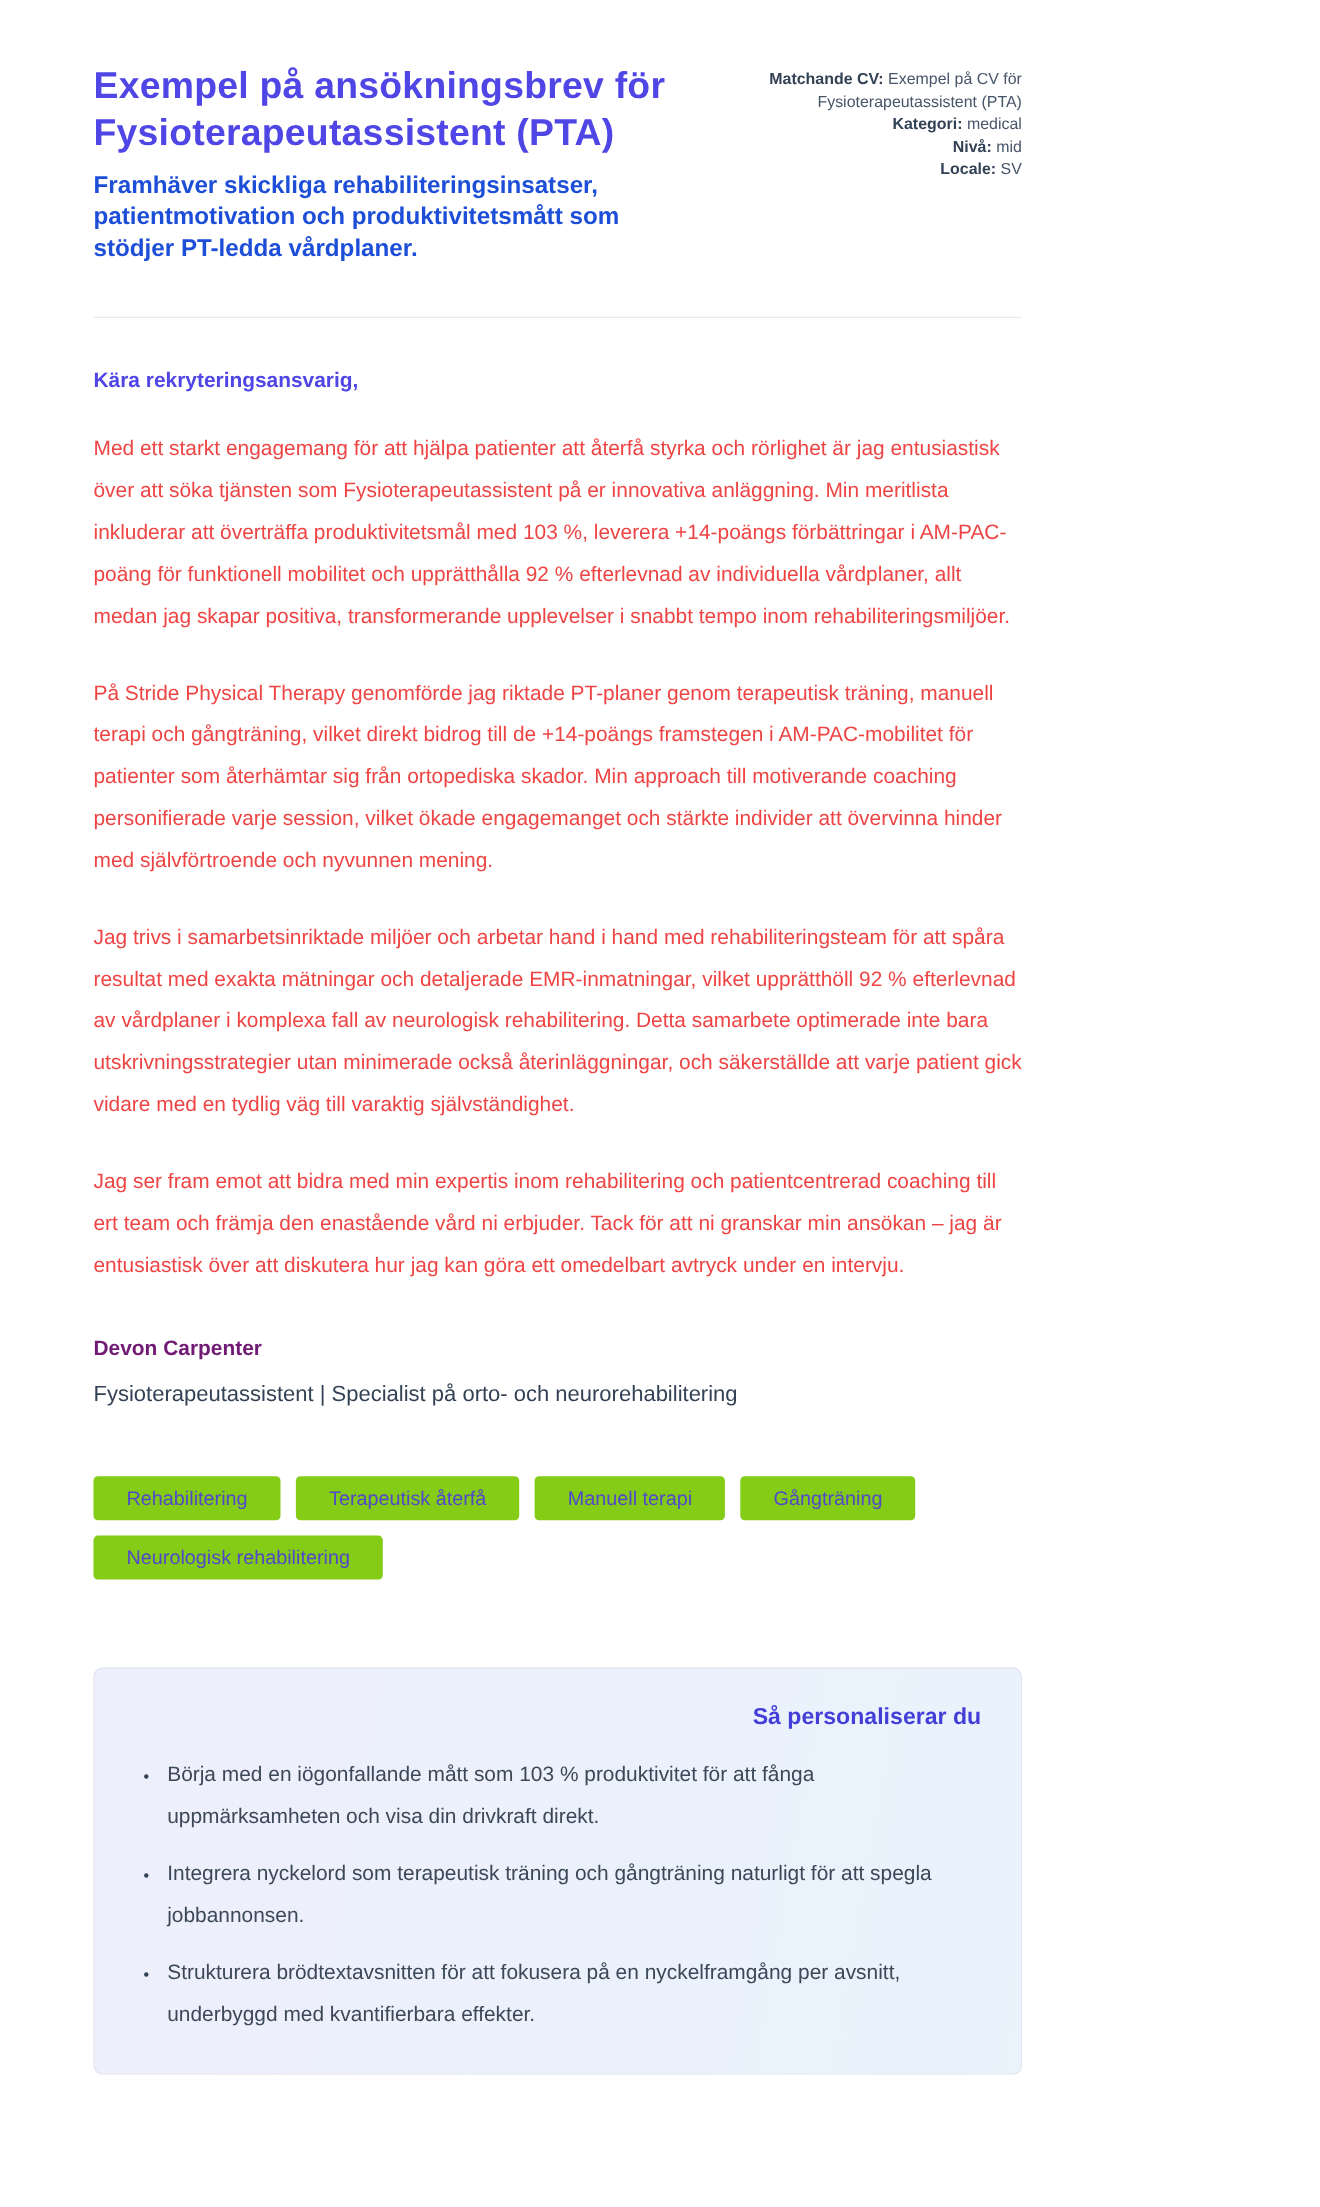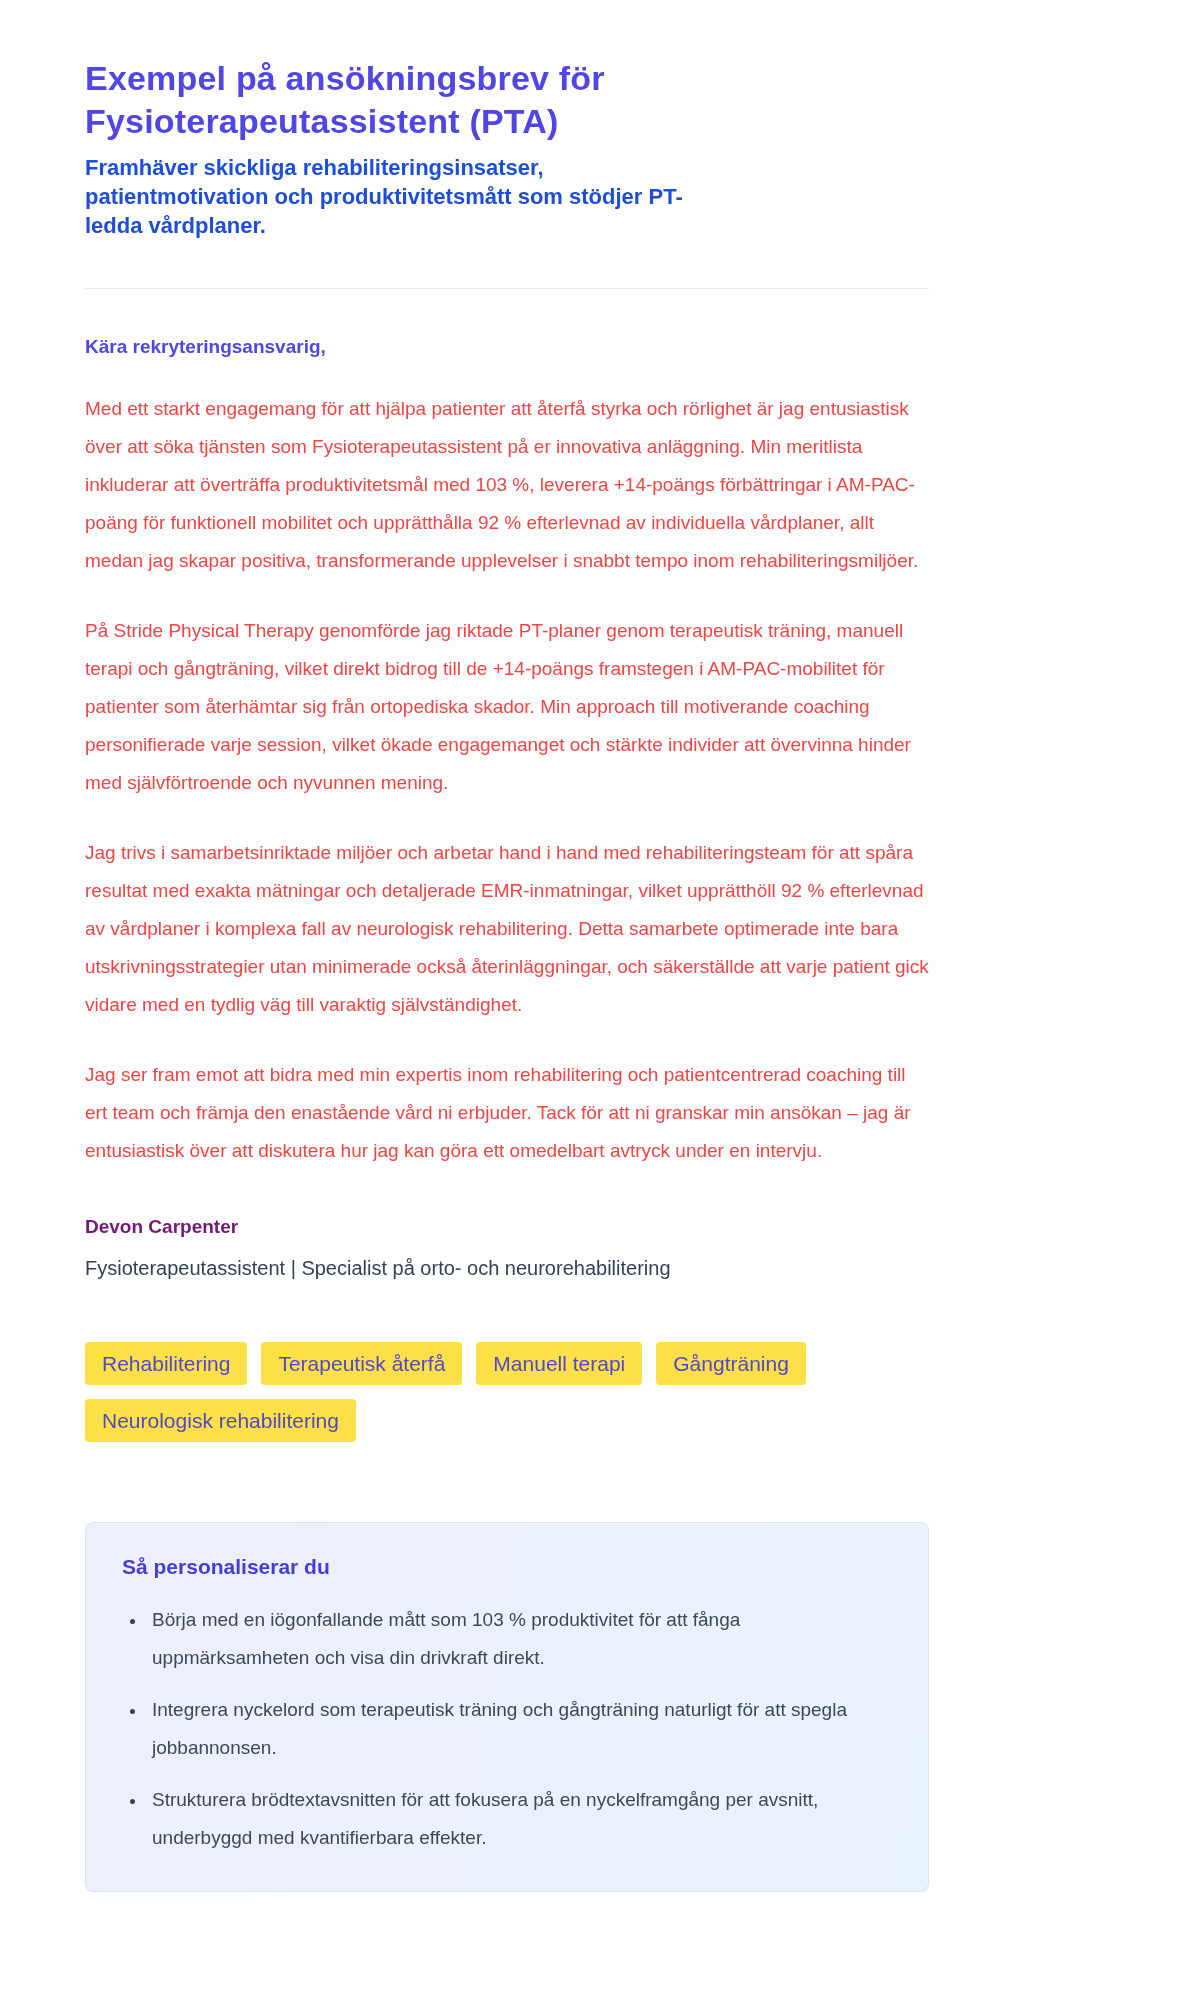--- a/index.html
+++ b/index.html
@@ -82,42 +82,43 @@
   }
   
   .tags {
     display: flex;
     flex-wrap: wrap;
     gap: 14px;
     margin-top: 62px;
   }
   .tag {
     display: inline-block;
-    background: #fde047;
+    background: #84cc16;
     color: #5149c9;
-    font-size: 21px;
+    font-size: 18px;
     line-height: 1;
-    padding: 11px 17px;
+    padding: 11px 30px;
     border-radius: 4px;
     white-space: nowrap;
   }
   
   .tips {
     margin-top: 80px;
     box-sizing: border-box;
     background: linear-gradient(100deg, #eeeffc 0%, #e9f3fc 100%);
     border: 1px solid #dde1ee;
     border-radius: 8px;
     padding: 32px 36px 20px 36px;
   }
   .tips-title {
     margin: 0 0 22px 0;
     font-size: 21px;
     font-weight: bold;
     color: #443ed8;
+    text-align: right;
   }
   .tips-list {
     margin: 0;
     padding: 0 0 0 24px;
   }
   .tips-list li {
     font-size: 19px;
     line-height: 2.0;
     color: #3c4858;
     margin-bottom: 14px;
@@ -127,20 +128,26 @@
 </style>
 </head>
 <body>
 
 <div class="page">
 
   <div class="header">
     <div class="header-left">
       <h1 class="page-title">Exempel på ansökningsbrev för Fysioterapeutassistent (PTA)</h1>
       <p class="page-subtitle">Framhäver skickliga rehabiliteringsinsatser, patientmotivation och produktivitetsmått som stödjer PT-ledda vårdplaner.</p>
+    </div>
+    <div class="meta">
+      <div><span class="meta-label">Matchande CV:</span> <span>Exempel på CV för Fysioterapeutassistent (PTA)</span></div>
+      <div><span class="meta-label">Kategori:</span> <span>medical</span></div>
+      <div><span class="meta-label">Nivå:</span> <span>mid</span></div>
+      <div><span class="meta-label">Locale:</span> <span>SV</span></div>
     </div>
   </div>
 
   <hr class="divider">
 
   <div>
     <p class="greeting">Kära rekryteringsansvarig,</p>
     <p class="para">Med ett starkt engagemang för att hjälpa patienter att återfå styrka och rörlighet är jag entusiastisk över att söka tjänsten som Fysioterapeutassistent på er innovativa anläggning. Min meritlista inkluderar att överträffa produktivitetsmål med 103 %, leverera +14-poängs förbättringar i AM-PAC-poäng för funktionell mobilitet och upprätthålla 92 % efterlevnad av individuella vårdplaner, allt medan jag skapar positiva, transformerande upplevelser i snabbt tempo inom rehabiliteringsmiljöer.</p>
     <p class="para">På Stride Physical Therapy genomförde jag riktade PT-planer genom terapeutisk träning, manuell terapi och gångträning, vilket direkt bidrog till de +14-poängs framstegen i AM-PAC-mobilitet för patienter som återhämtar sig från ortopediska skador. Min approach till motiverande coaching personifierade varje session, vilket ökade engagemanget och stärkte individer att övervinna hinder med självförtroende och nyvunnen mening.</p>
     <p class="para">Jag trivs i samarbetsinriktade miljöer och arbetar hand i hand med rehabiliteringsteam för att spåra resultat med exakta mätningar och detaljerade EMR-inmatningar, vilket upprätthöll 92 % efterlevnad av vårdplaner i komplexa fall av neurologisk rehabilitering. Detta samarbete optimerade inte bara utskrivningsstrategier utan minimerade också återinläggningar, och säkerställde att varje patient gick vidare med en tydlig väg till varaktig självständighet.</p>

